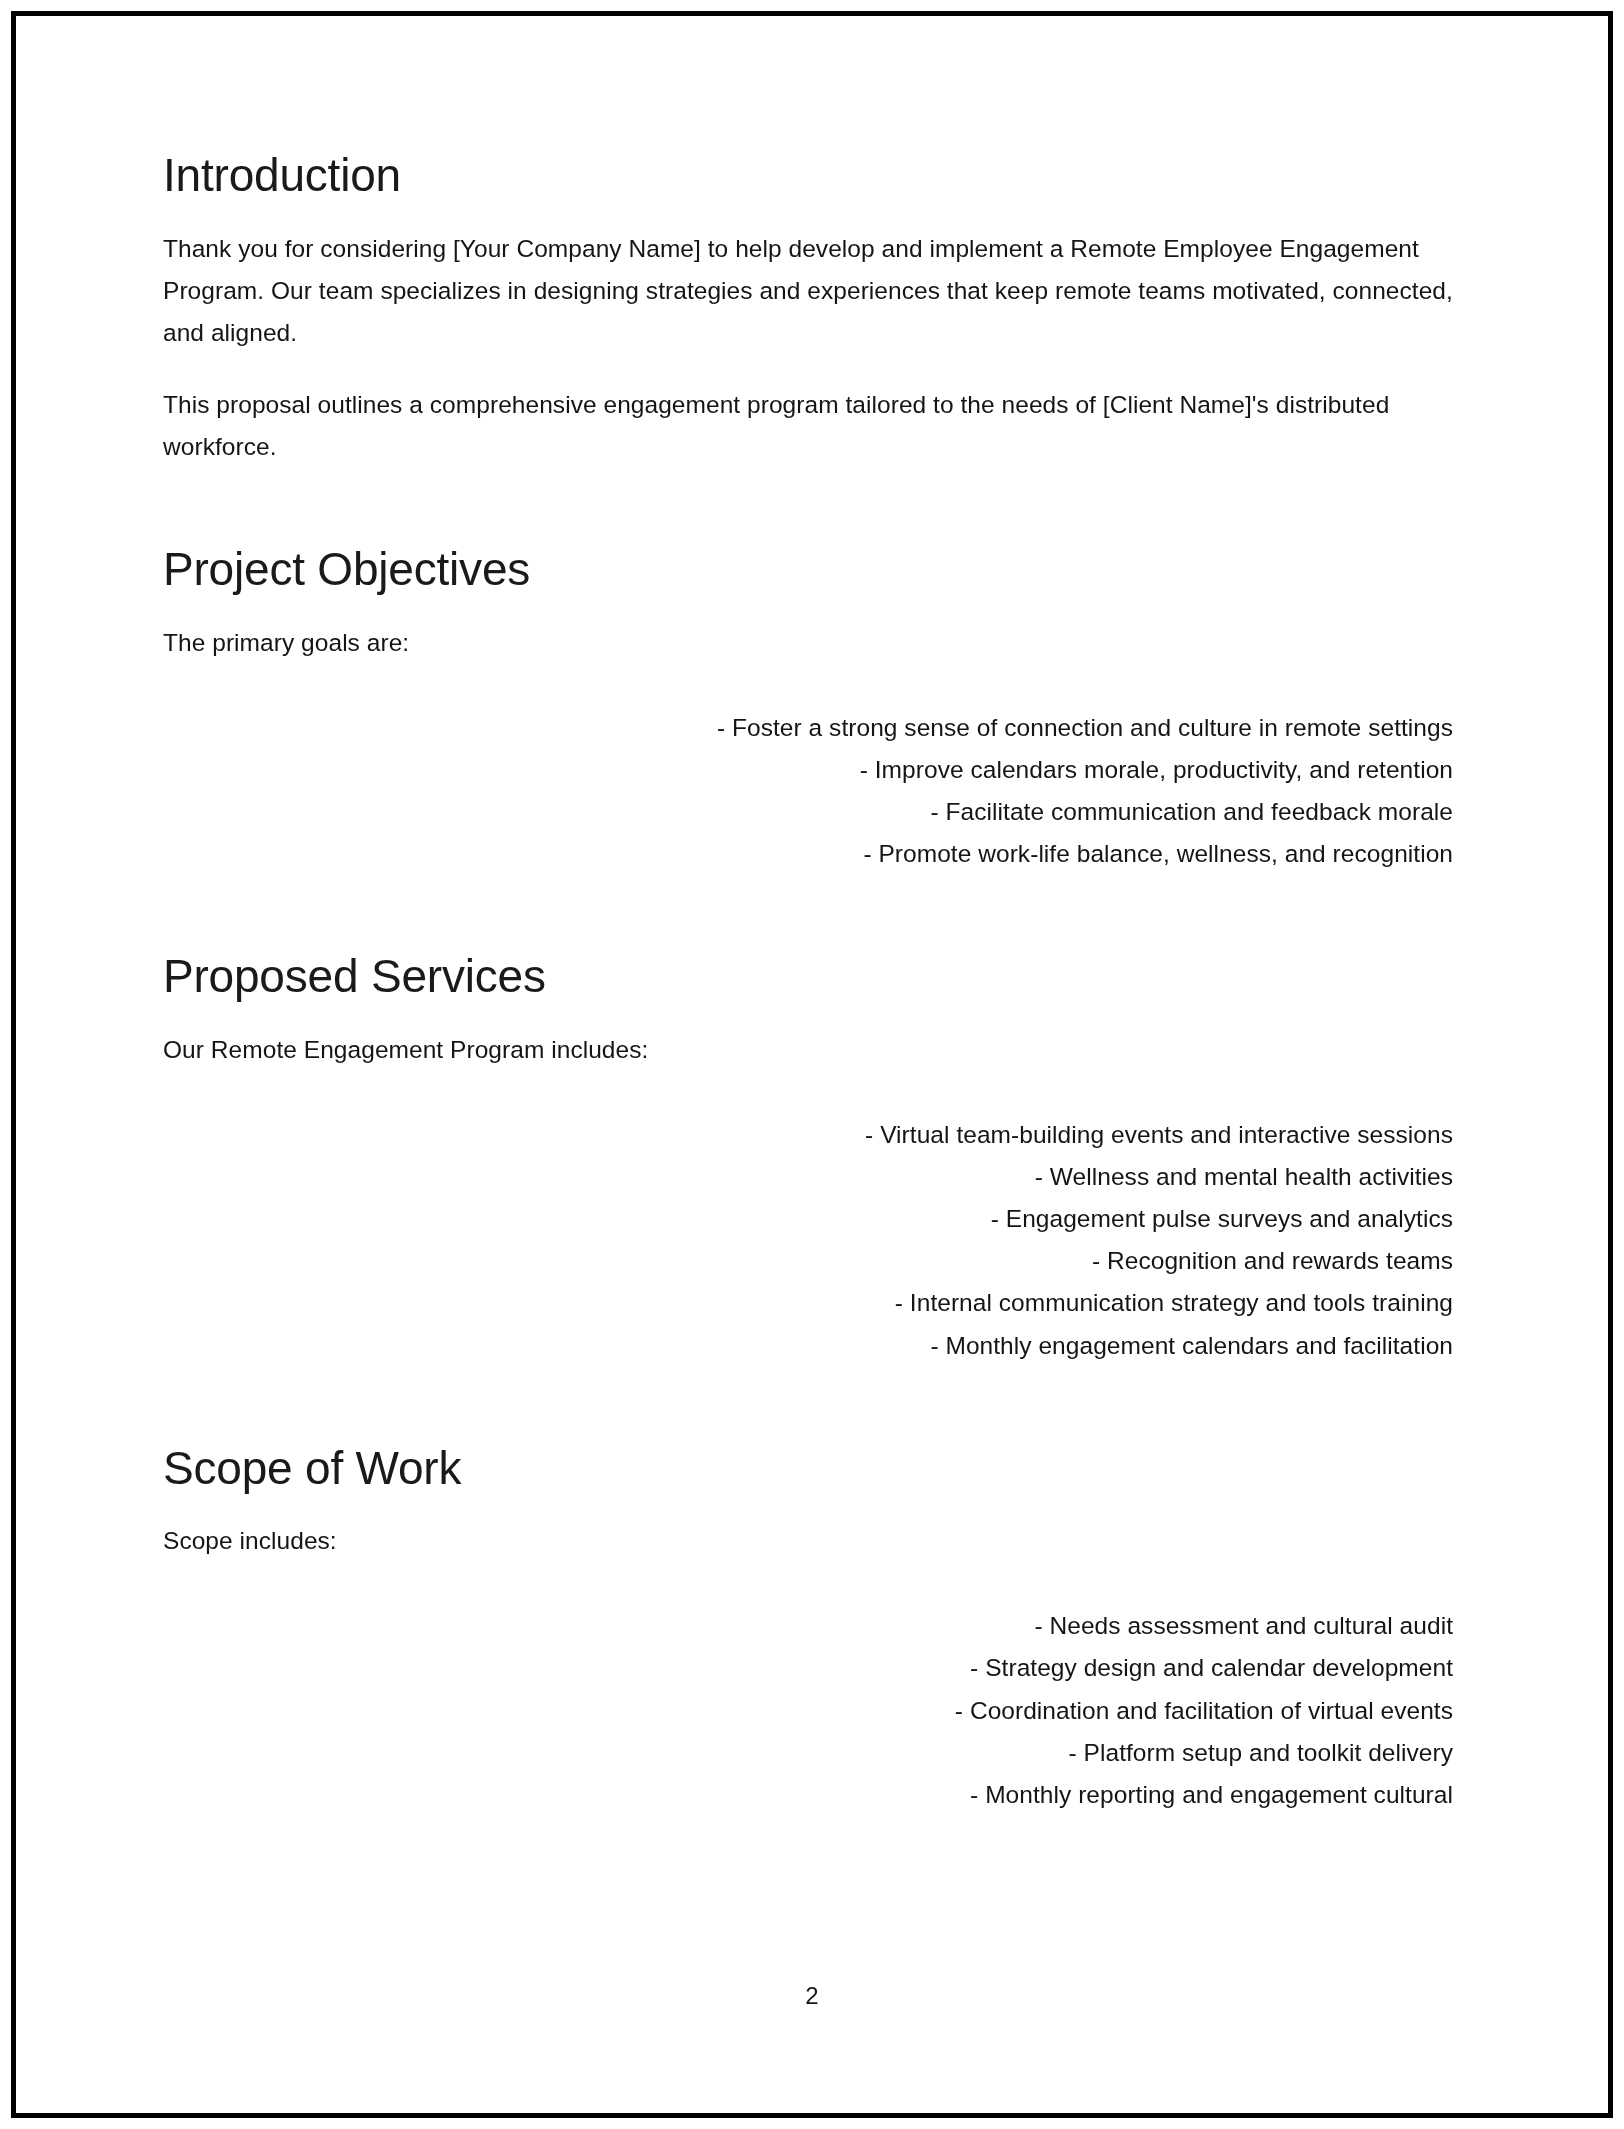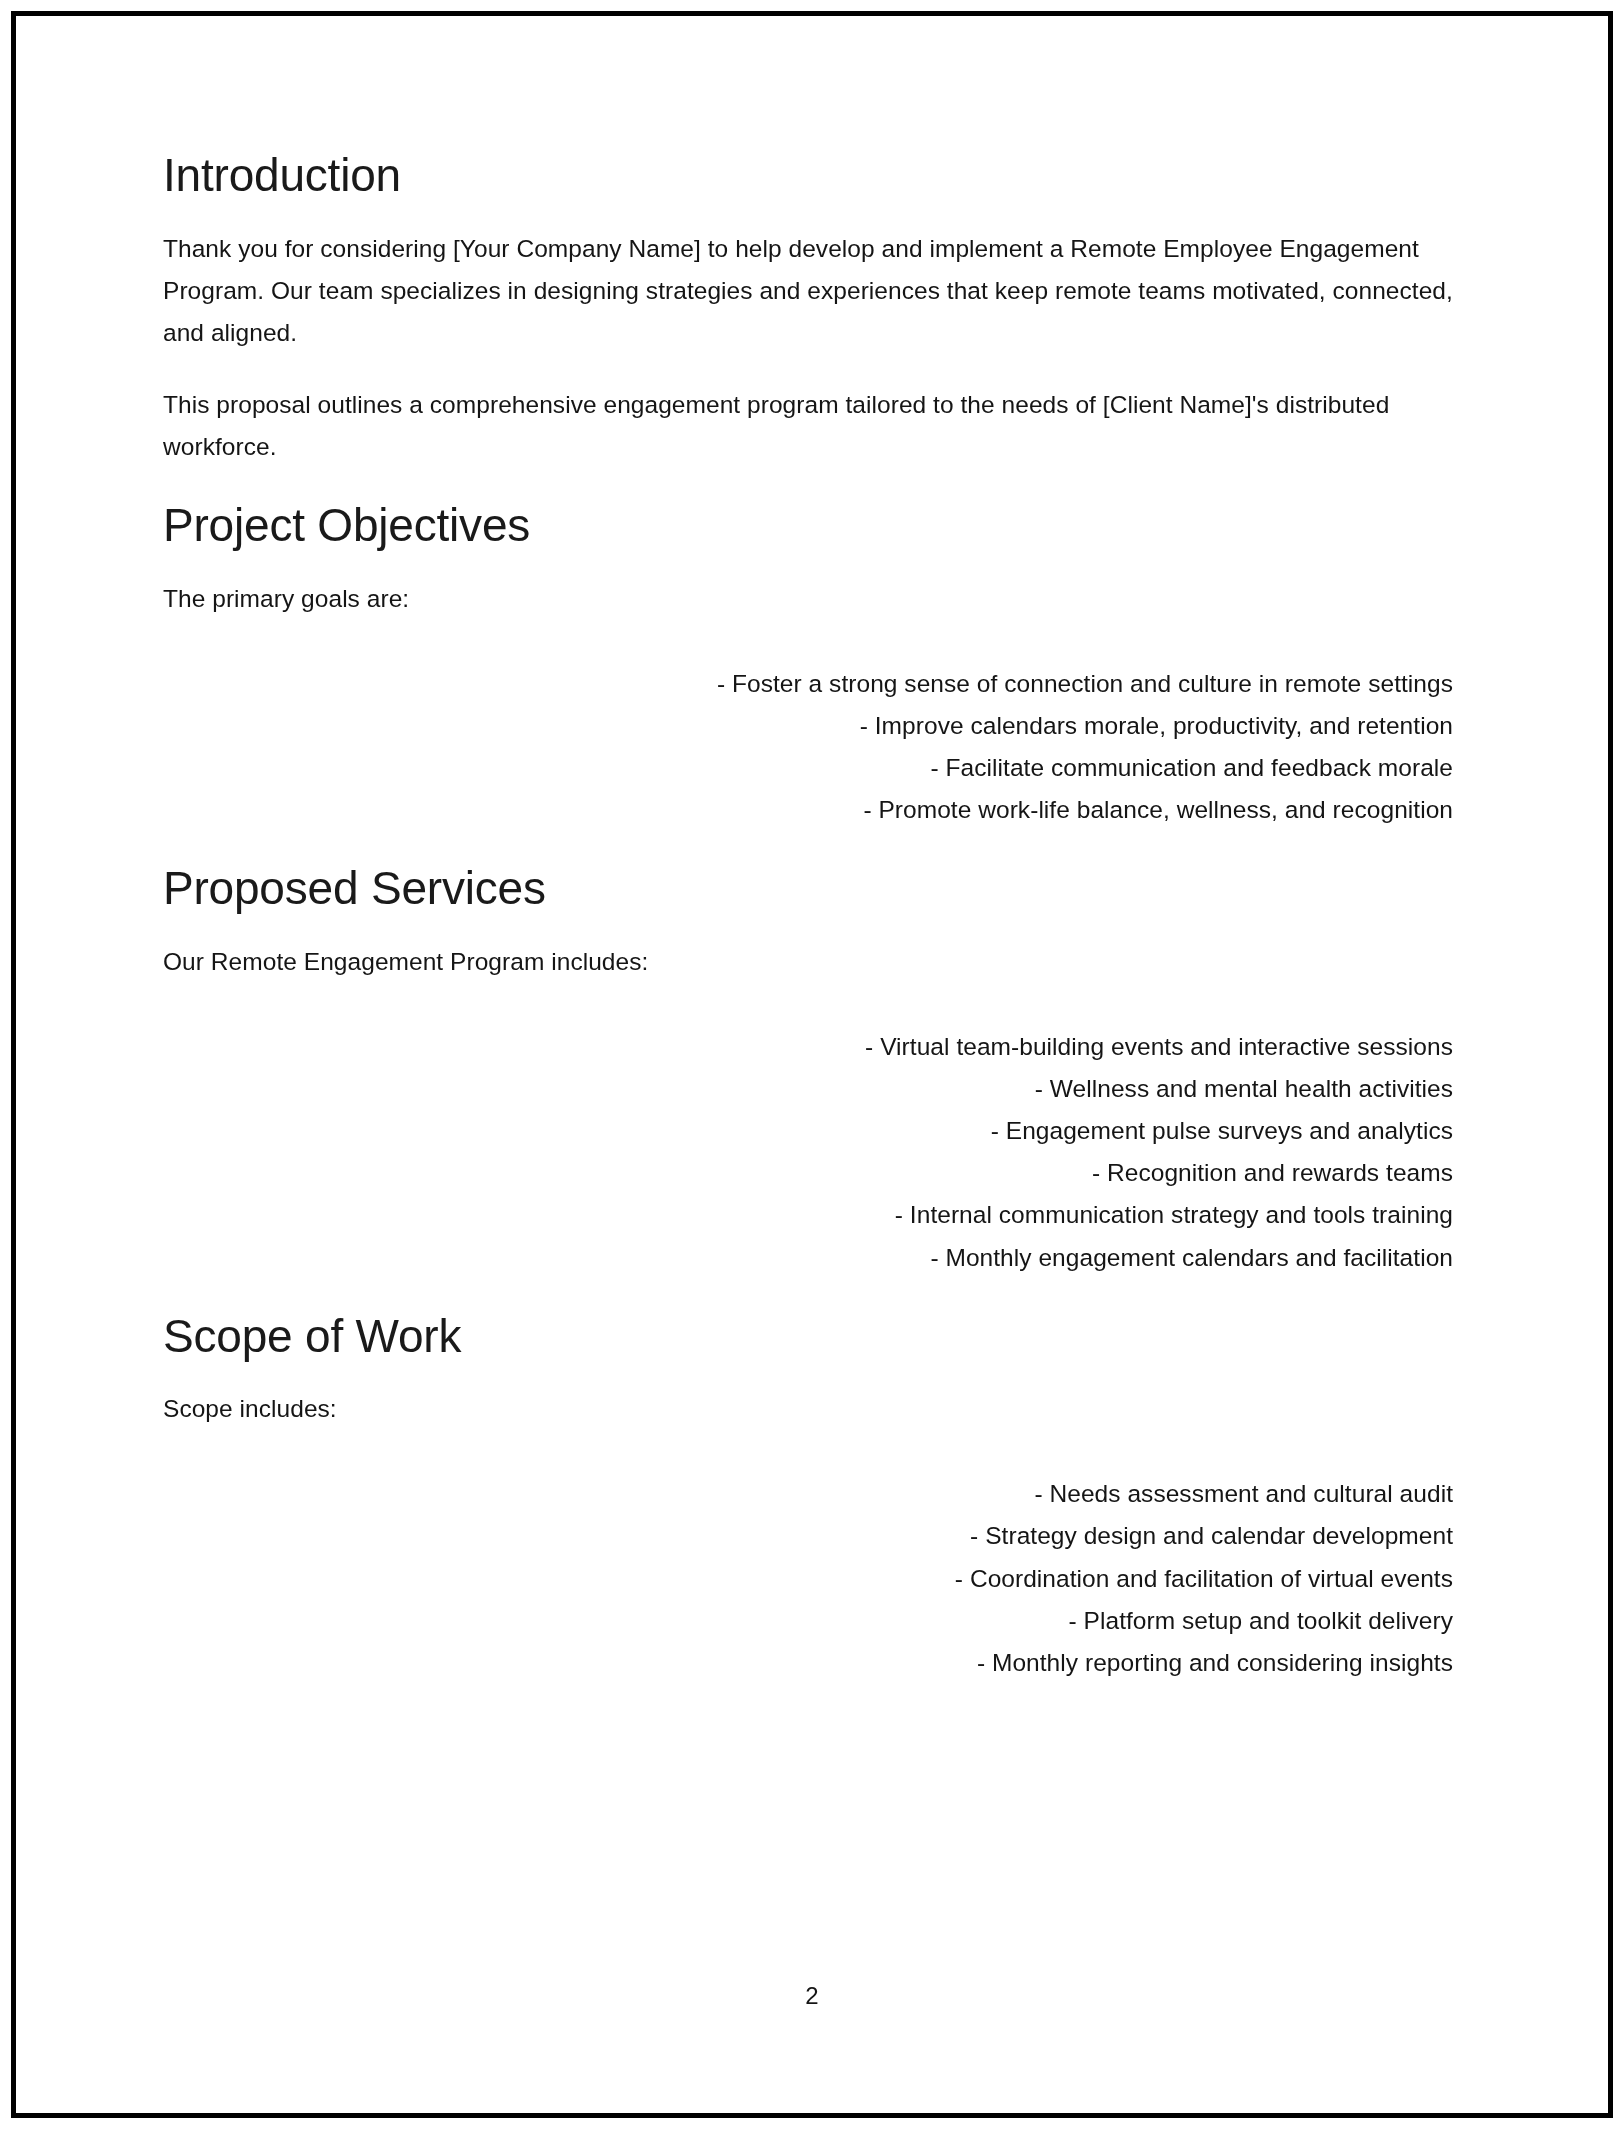--- a/index.html
+++ b/index.html
@@ -48,21 +48,21 @@
     letter-spacing: -0.2px;
     margin: 0;
     padding: 0;
   }
 
   .section {
     margin: 0;
   }
 
   .section + .section {
-    margin-top: 32px;
+    margin-top: 76px;
   }
 
   .para {
     font-size: 24.5px;
     font-weight: 400;
     line-height: 1.72;
     color: #151515;
     margin: 0;
     padding: 0;
     letter-spacing: 0.05px;
@@ -158,21 +158,21 @@
     <div class="section">
       <h1 class="section-heading">Scope of Work</h1>
       <div class="heading-gap"></div>
       <p class="para">Scope includes:</p>
       <div class="list-gap"></div>
       <ul class="bullet-list">
         <li>- Needs assessment and cultural audit</li>
         <li>- Strategy design and calendar development</li>
         <li>- Coordination and facilitation of virtual events</li>
         <li>- Platform setup and toolkit delivery</li>
-        <li>- Monthly reporting and considering insights</li>
+        <li>- Monthly reporting and engagement cultural</li>
       </ul>
     </div>
 
   </div>
 
   <div class="page-number">2</div>
 
 </div>
 
 </body></html>

